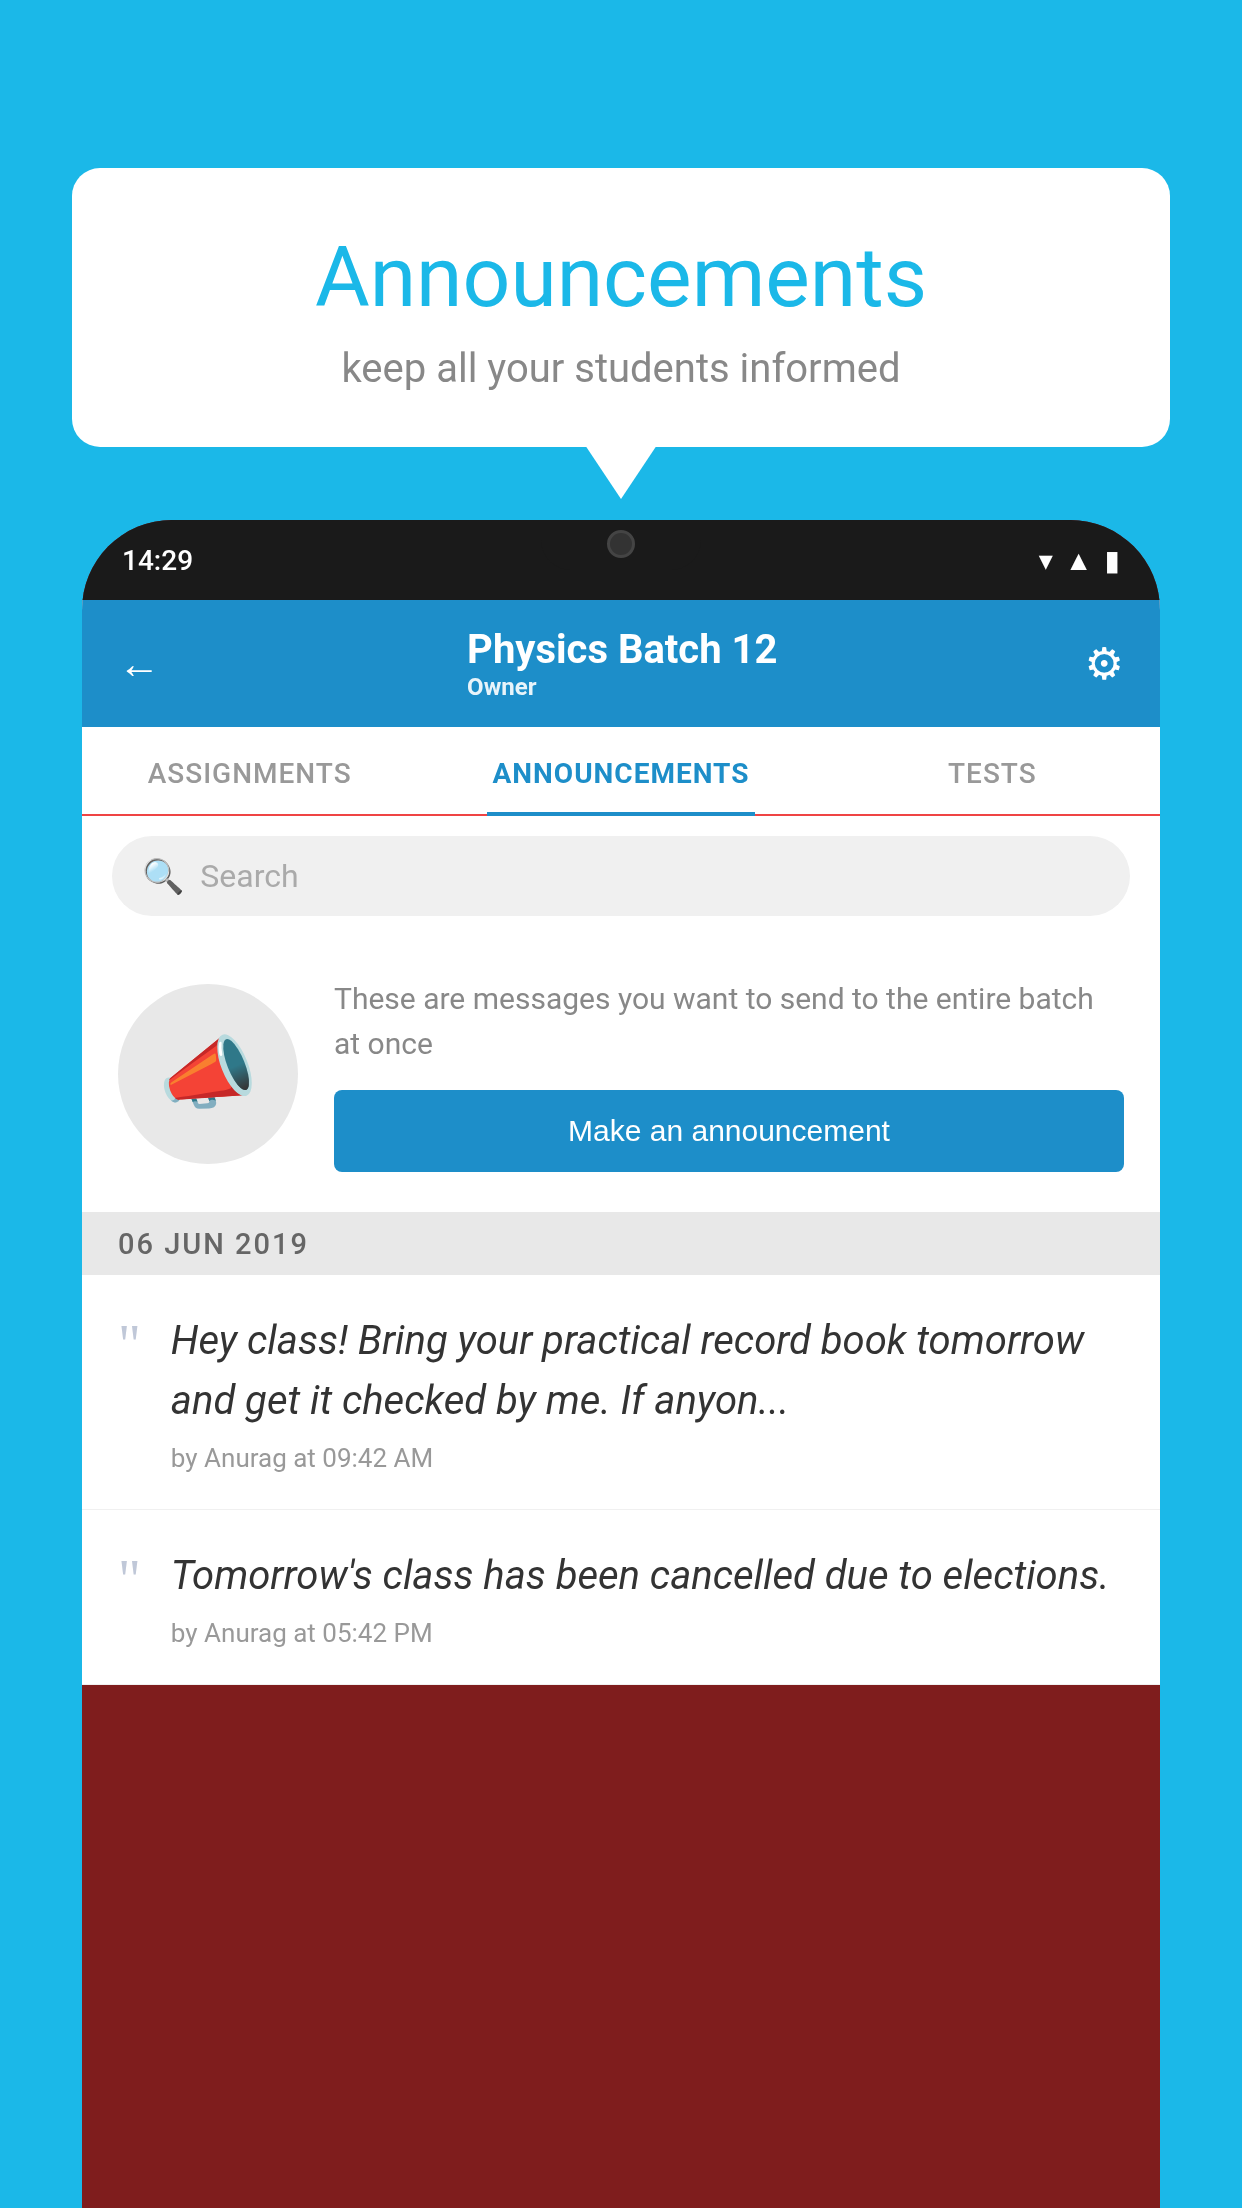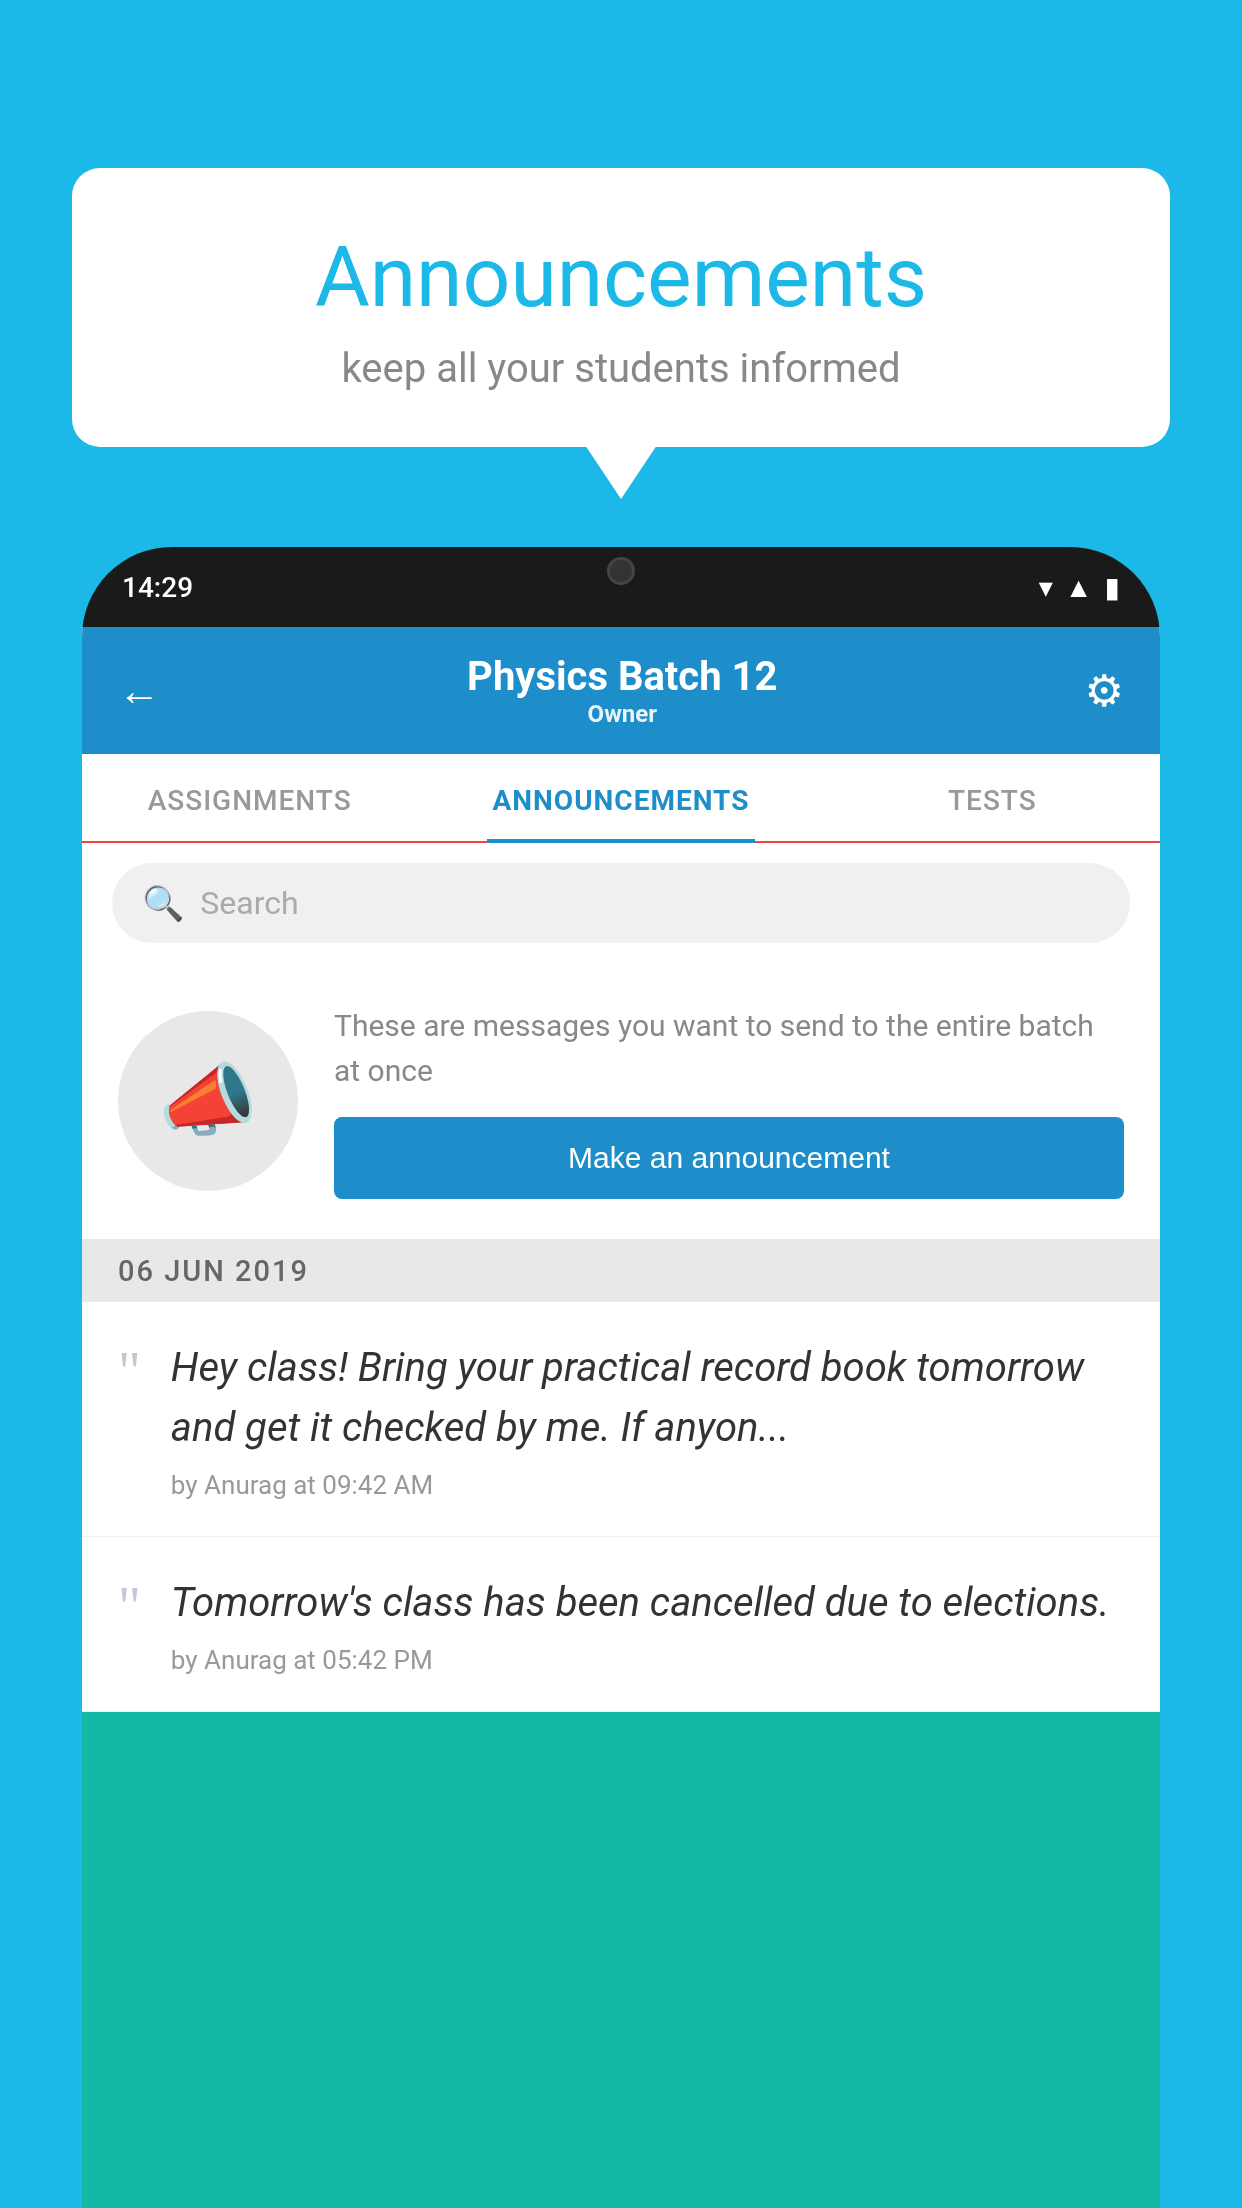--- a/index.html
+++ b/index.html
@@ -50,24 +50,23 @@
       font-weight: 400;
     }
 
     
     .phone-frame {
       position: absolute;
       top: 520px;
       left: 82px;
       right: 82px;
       bottom: 0;
-      background: #14b8a6;
+      background: #7f1d1d;
       border-radius: 90px 90px 0 0;
       overflow: hidden;
-      margin-top: 27px;
     }
     .phone-notch-area {
       background: #1a1a1a;
       height: 80px;
       display: flex;
       align-items: center;
       justify-content: space-between;
       padding: 0 40px;
       position: relative;
     }
@@ -123,21 +122,20 @@
       display: flex;
       align-items: center;
       justify-content: space-between;
     }
     .header-back {
       color: white;
       font-size: 42px;
       cursor: pointer;
     }
     .header-center {
-      text-align: center;
     }
     .header-title {
       color: white;
       font-size: 40px;
       font-weight: 700;
     }
     .header-subtitle {
       color: rgba(255,255,255,0.9);
       font-size: 24px;
       font-weight: 700;

